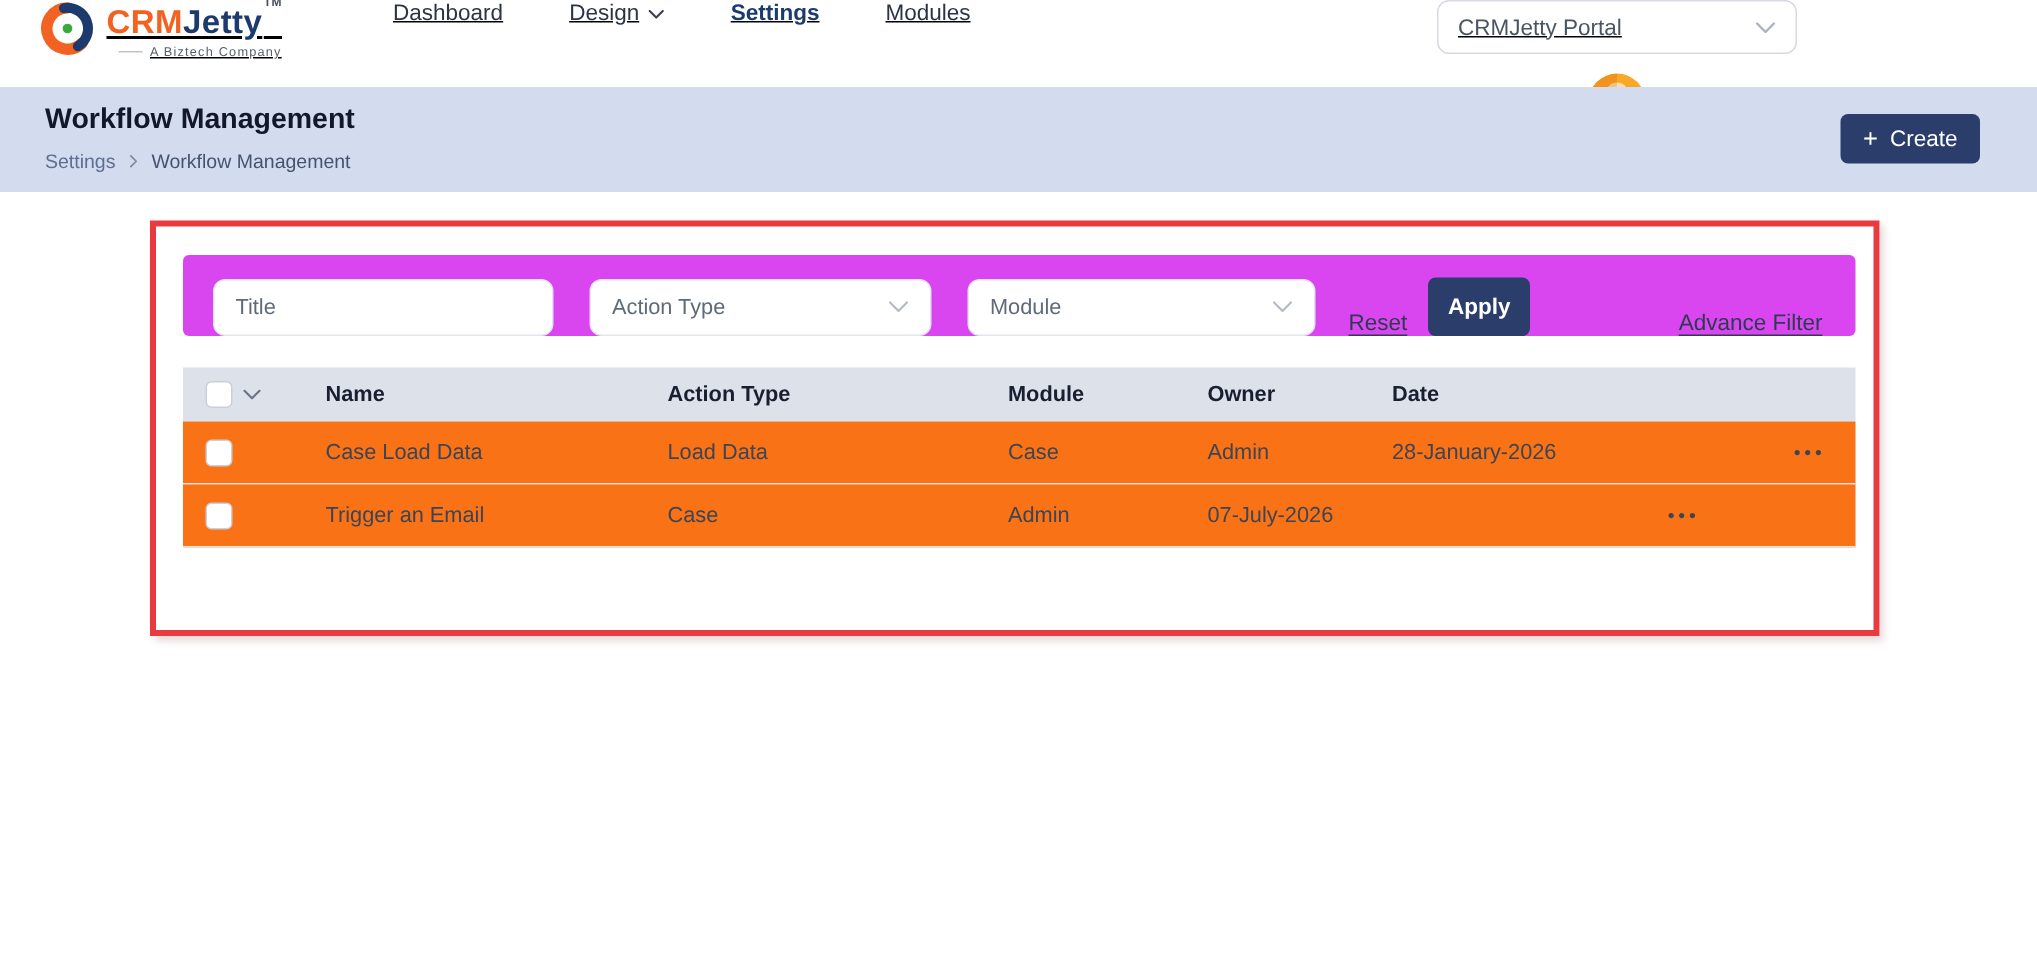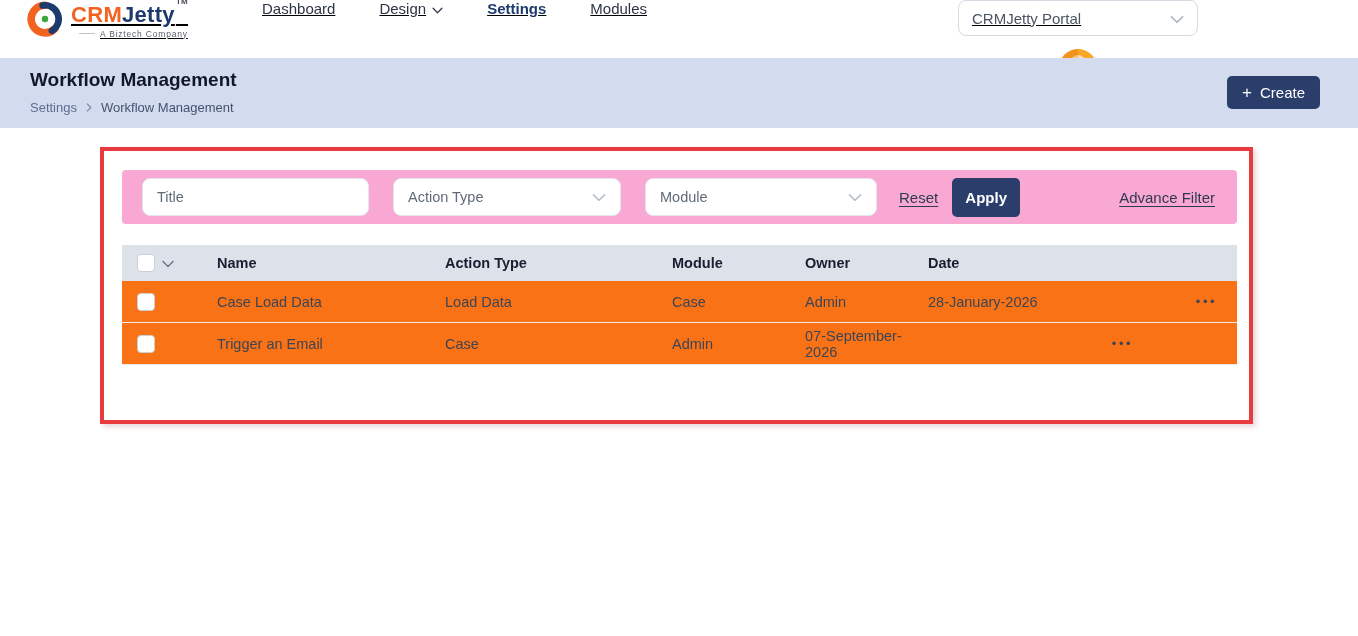--- a/index.html
+++ b/index.html
@@ -54,21 +54,21 @@
     background:#2b3e6b; color:#ffffff; font-size:15px; border:none; border-radius:5px;
     display:flex; align-items:center; gap:8px; cursor:pointer; font-family:inherit; }
   .create-plus { font-size:17px; font-weight:normal; line-height:1; }
 
   
   .annotation-rect { position:absolute; left:100px; top:147px; width:1153px; height:277px;
     border:4px solid #e93a3f; box-shadow:3px 3px 5px rgba(120,40,40,.18); pointer-events:none; z-index:8; }
 
   
   .filter-bar { position:absolute; left:122px; top:170px; width:1115px; height:54px;
-    background:#f9a8d4; border-radius:4px; display:flex; align-items:center;
+    background:#d946ef; border-radius:4px; display:flex; align-items:flex-end;
     padding:0 22px 0 20px; }
   .title-input { width:227px; height:38px; border:1px solid #e1e5ec; border-radius:8px;
     background:#fff; padding:0 14px; font-size:14.5px; color:#333a46; outline:none;
     font-family:inherit; }
   .title-input::placeholder { color:#5f6b7a; }
   .filter-select { height:38px; border:1px solid #e1e5ec; border-radius:8px; background:#fff;
     display:flex; align-items:center; justify-content:space-between; padding:0 14px;
     font-size:14.5px; color:#5f6b7a; cursor:pointer; }
   .filter-select .chev { color:#b3bac5; }
   .select-action { width:228px; margin-left:24px; }
@@ -236,19 +236,19 @@
     </div>
   </div>
 
   <div class="t-row t-body-row">
     <div class="cb-cell">
       <div class="checkbox"></div>
     </div>
     <div>Trigger an Email</div>
     <div>Case</div>
     <div>Admin</div>
-    <div>07-September-2026</div>
+    <div>07-July-2026</div>
     <div class="actions-cell">
       <span class="ellipsis">•••</span>
     </div>
   </div>
 
 </div>
 
 </body></html>

